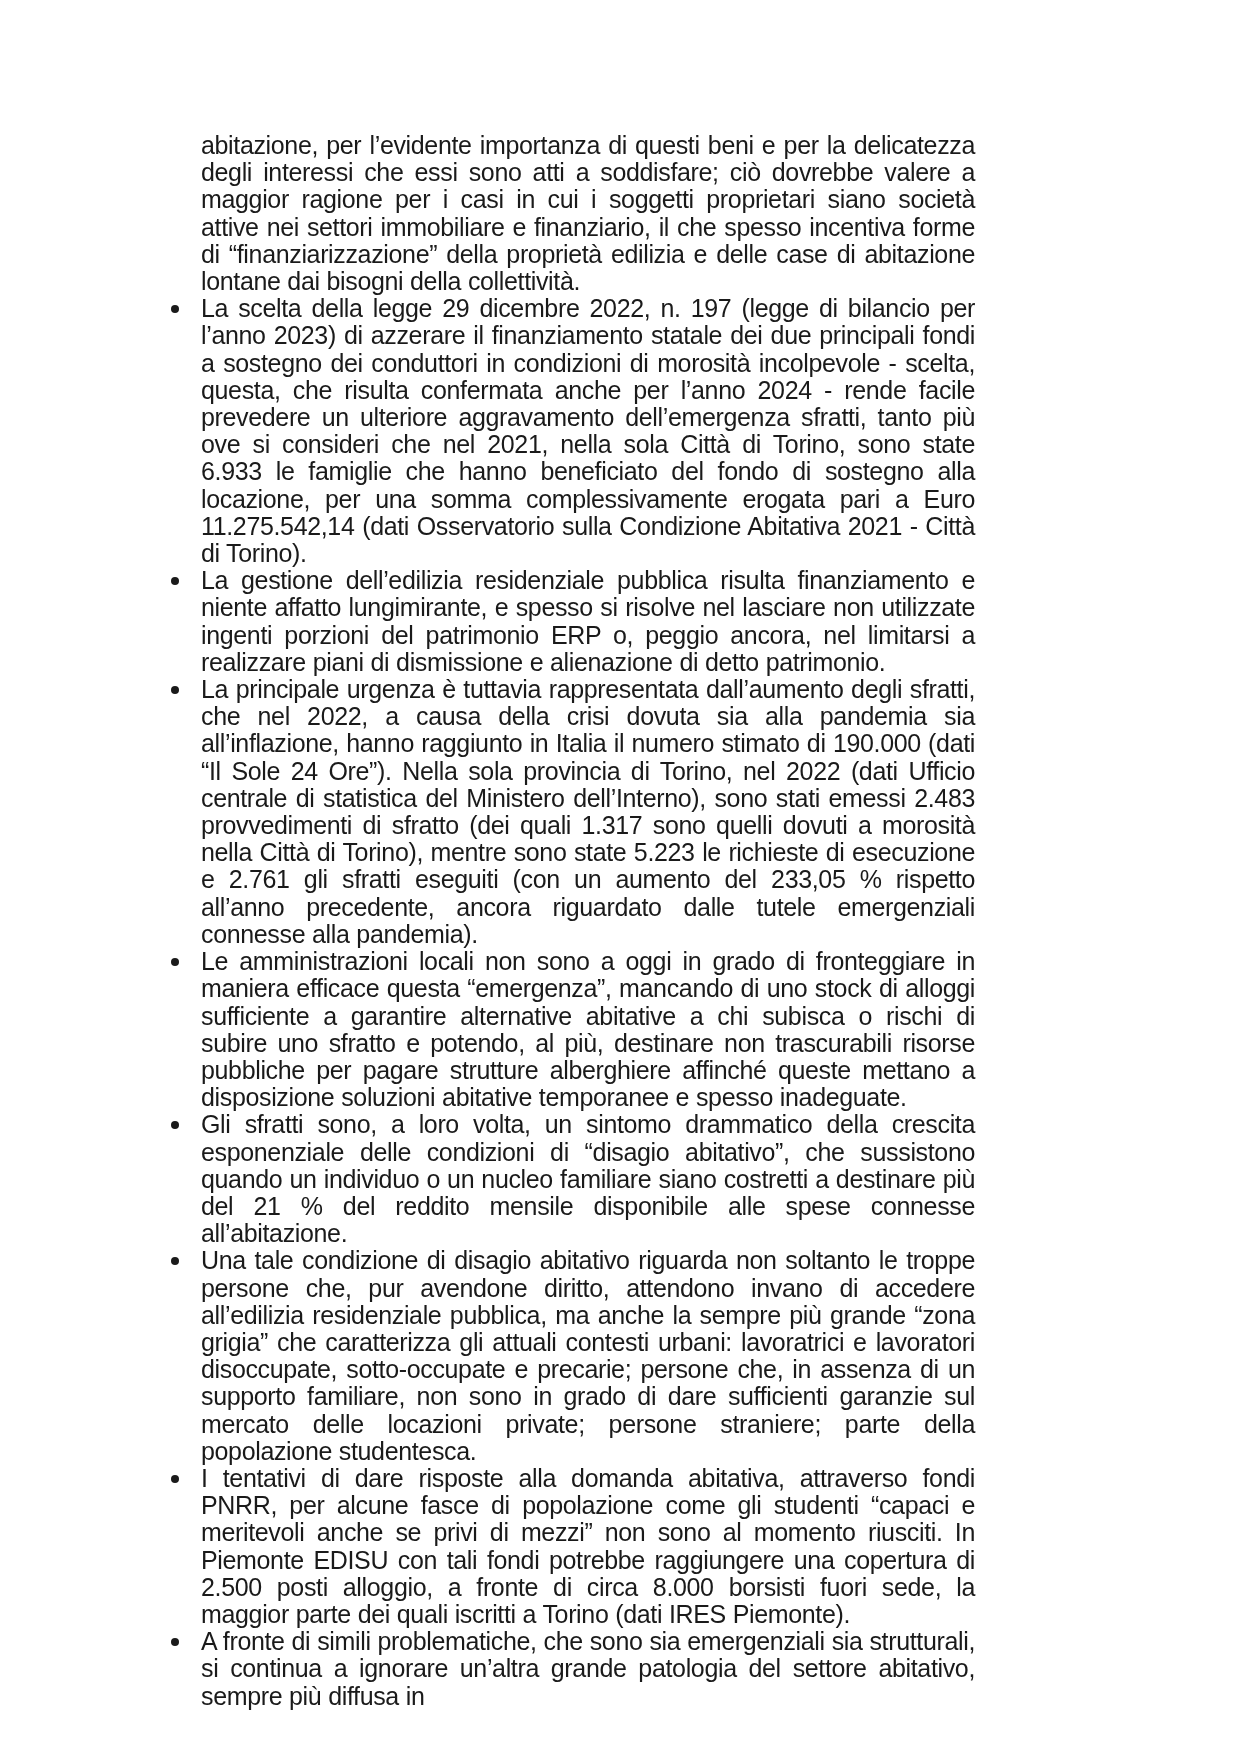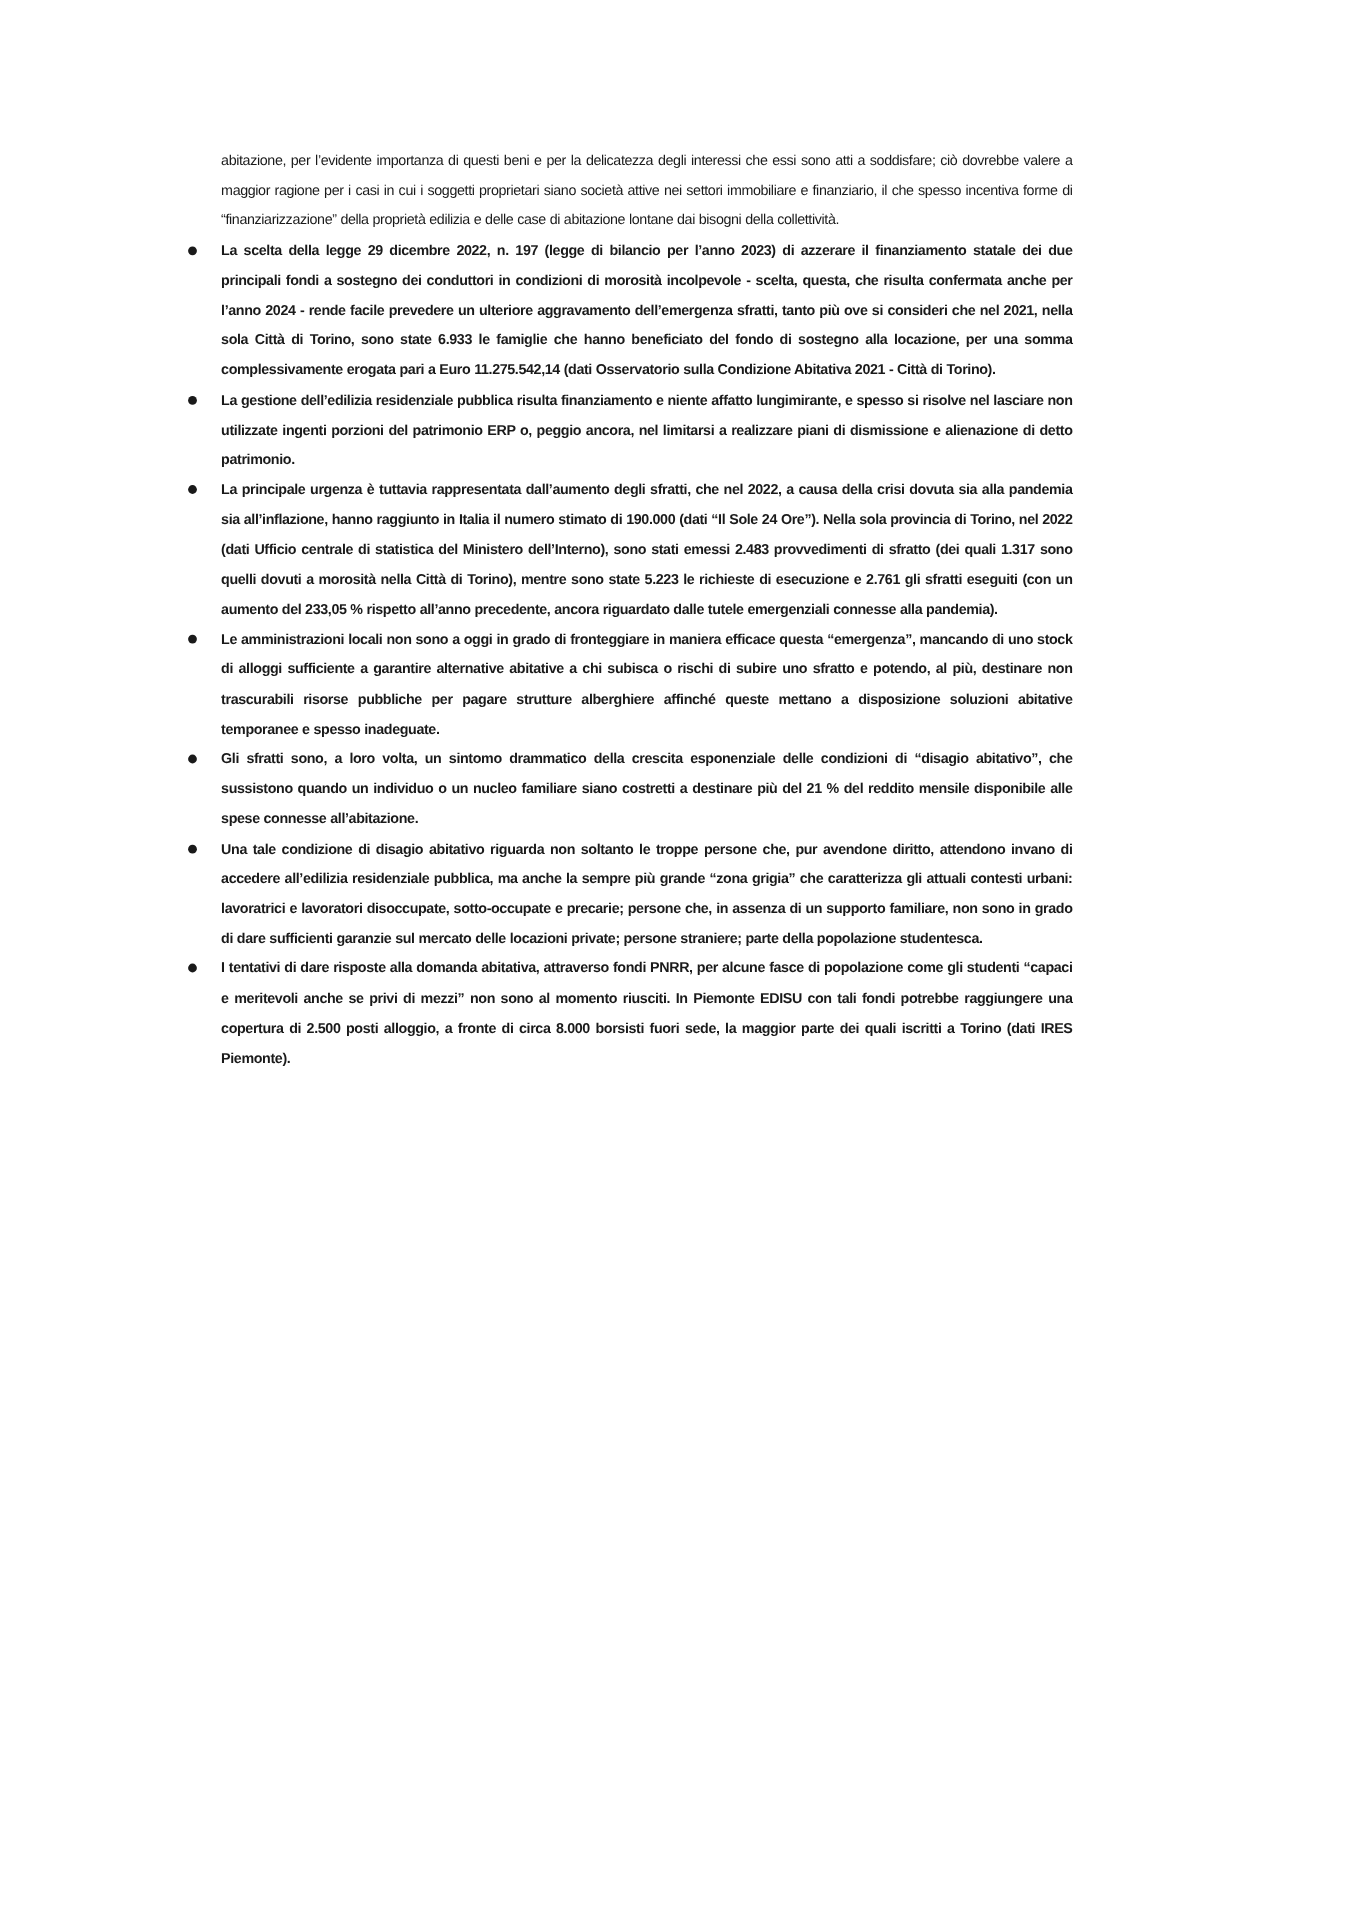--- a/index.html
+++ b/index.html
@@ -3,30 +3,30 @@
 <meta charset="utf-8">
 <style>
   html, body { margin: 0; padding: 0; background: #ffffff; }
   body { width: 1242px; height: 1755px; position: relative; overflow: hidden; }
   .page {
     position: absolute;
     left: 201px;
     top: 132px;
     width: 774px;
     font-family: "Liberation Sans", sans-serif;
-    font-size: 13px;
+    font-size: 25px;
     line-height: 27.2px;
     color: #1a1a1a;
     text-align: justify;
     letter-spacing: -0.35px;
     word-spacing: 0.2px;
   }
   .para { margin: 0; }
   ul.bullets { list-style: none; margin: 0; padding: 0; }
-  ul.bullets li { position: relative; margin: 0; padding: 0; font-weight: bold; }
+  ul.bullets li { position: relative; margin: 0; padding: 0; }
   ul.bullets li .bullet {
     position: absolute;
     left: -30px;
     top: 10px;
     width: 8px;
     height: 8px;
     border-radius: 50%;
     background: #1a1a1a;
   }
   ul.bullets li .text { display: block; text-align: justify; }
@@ -58,14 +58,18 @@
       <span class="text">Gli sfratti sono, a loro volta, un sintomo drammatico della crescita esponenziale delle condizioni di “disagio abitativo”, che sussistono quando un individuo o un nucleo familiare siano costretti a destinare più del 21 % del reddito mensile disponibile alle spese connesse all’abitazione.</span>
     </li>
     <li>
       <span class="bullet"></span>
       <span class="text">Una tale condizione di disagio abitativo riguarda non soltanto le troppe persone che, pur avendone diritto, attendono invano di accedere all’edilizia residenziale pubblica, ma anche la sempre più grande “zona grigia” che caratterizza gli attuali contesti urbani: lavoratrici e lavoratori disoccupate, sotto-occupate e precarie; persone che, in assenza di un supporto familiare, non sono in grado di dare sufficienti garanzie sul mercato delle locazioni private; persone straniere; parte della popolazione studentesca.</span>
     </li>
     <li>
       <span class="bullet"></span>
       <span class="text">I tentativi di dare risposte alla domanda abitativa, attraverso fondi PNRR, per alcune fasce di popolazione come gli studenti “capaci e meritevoli anche se privi di mezzi” non sono al momento riusciti. In Piemonte EDISU con tali fondi potrebbe raggiungere una copertura di 2.500 posti alloggio, a fronte di circa 8.000 borsisti fuori sede, la maggior parte dei quali iscritti a Torino (dati IRES Piemonte).</span>
     </li>
+    <li>
+      <span class="bullet"></span>
+      <span class="text">A fronte di simili problematiche, che sono sia emergenziali sia strutturali, si continua a ignorare un’altra grande patologia del settore abitativo, sempre più diffusa in</span>
+    </li>
   </ul>
 </div>
 
 </body></html>

